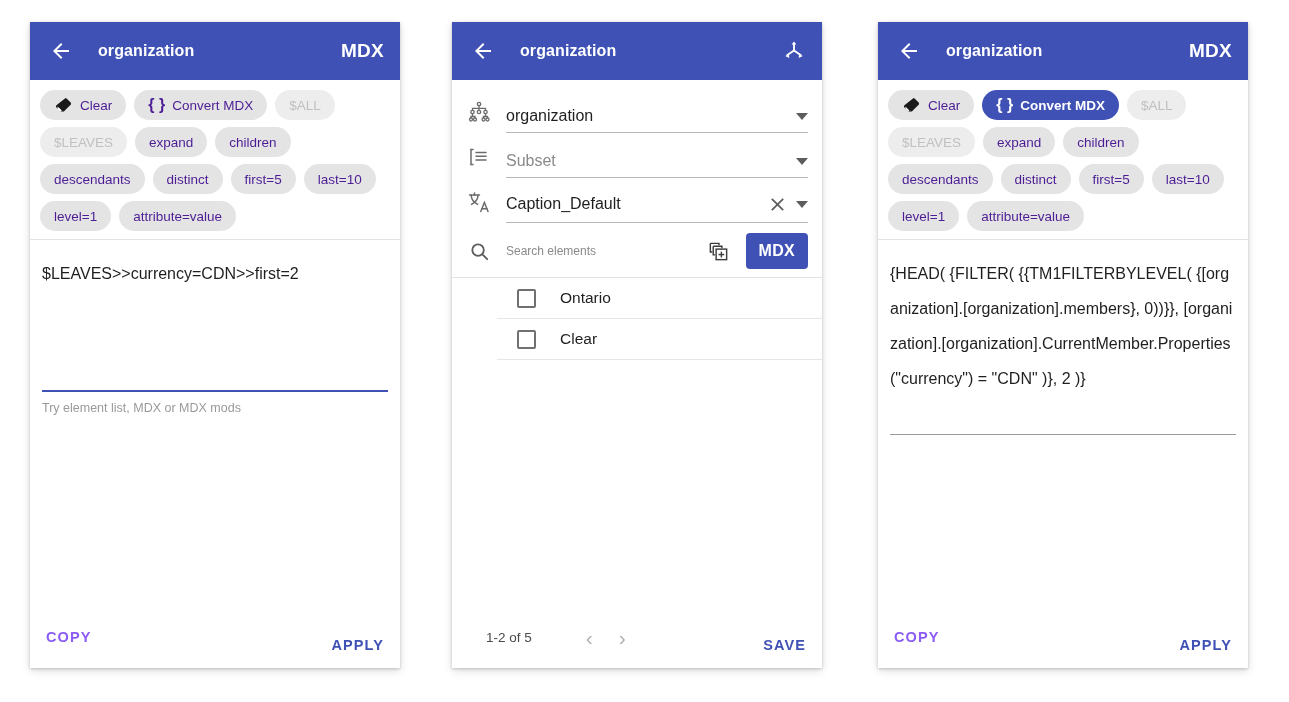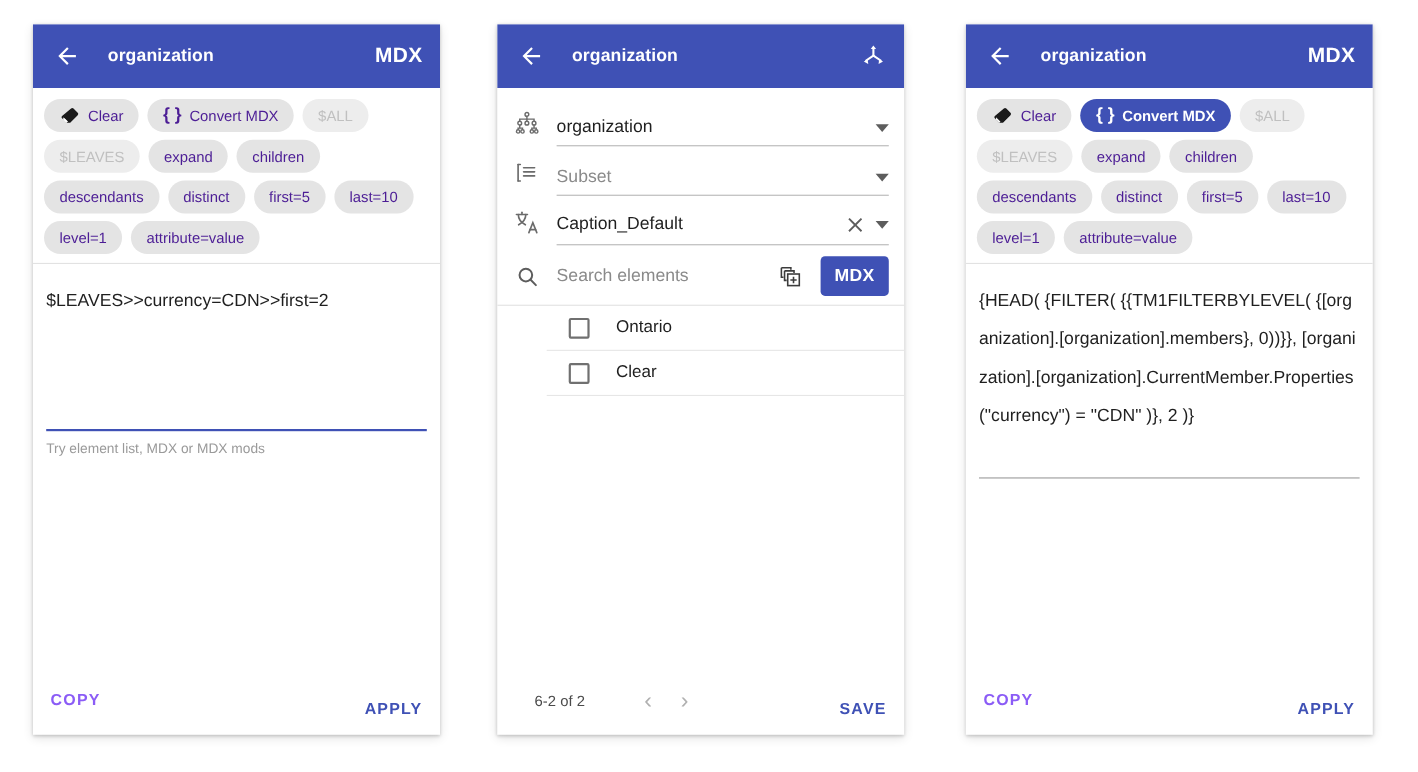--- a/index.html
+++ b/index.html
@@ -210,21 +210,21 @@
   
   .search-row {
     display: flex;
     align-items: center;
     gap: 14px;
     padding: 10px 14px 8px 14px;
     flex: 0 0 auto;
   }
   .search-input {
     flex: 1 1 auto;
-    font-size: 16px;
+    font-size: 12px;
     color: #8a8a8a;
     cursor: text;
   }
   .copy-icon {
     width: 26px; height: 26px;
     display: flex; align-items: center; justify-content: center;
     cursor: pointer; flex: 0 0 auto;
   }
   .mdx-btn {
     background: #3f51b5;
@@ -506,21 +506,21 @@
         <span class="cbox"></span>
         <span class="elem-label">Ontario</span>
       </div>
       <div class="elem-row">
         <span class="cbox"></span>
         <span class="elem-label">Clear</span>
       </div>
     </div>
 
     <div class="paginator">
-      <span class="page-count">6-2 of 2</span>
+      <span class="page-count">1-2 of 5</span>
       <span class="page-nav">
         <span class="nav-arrow">‹</span>
         <span class="nav-arrow">›</span>
       </span>
       <span class="pg-spacer"></span>
       <span class="txt-btn primary">SAVE</span>
     </div>
   </div>
 
   <div class="card" id="card-3">

